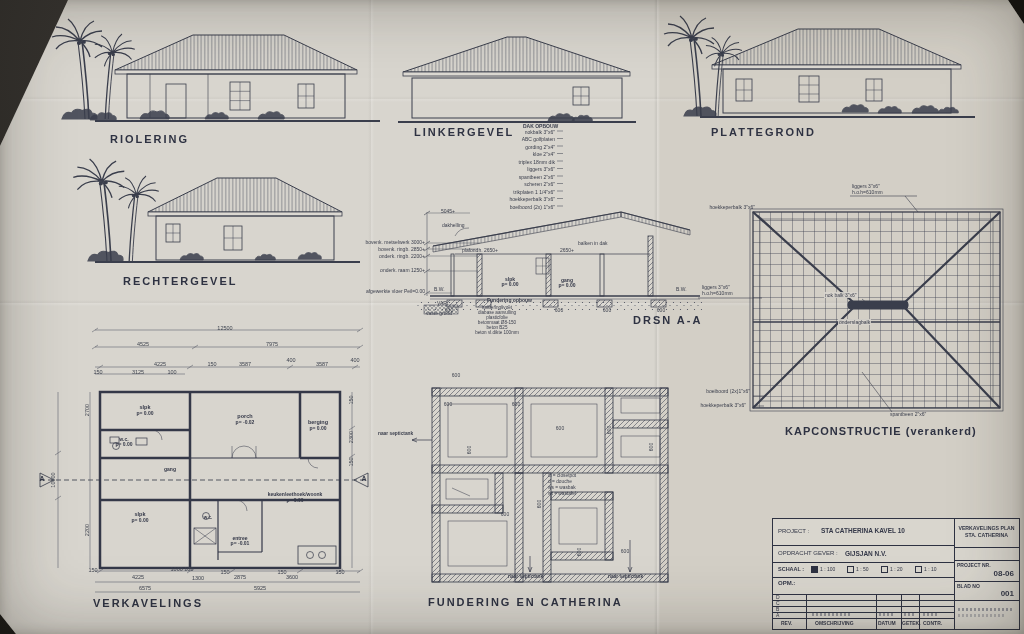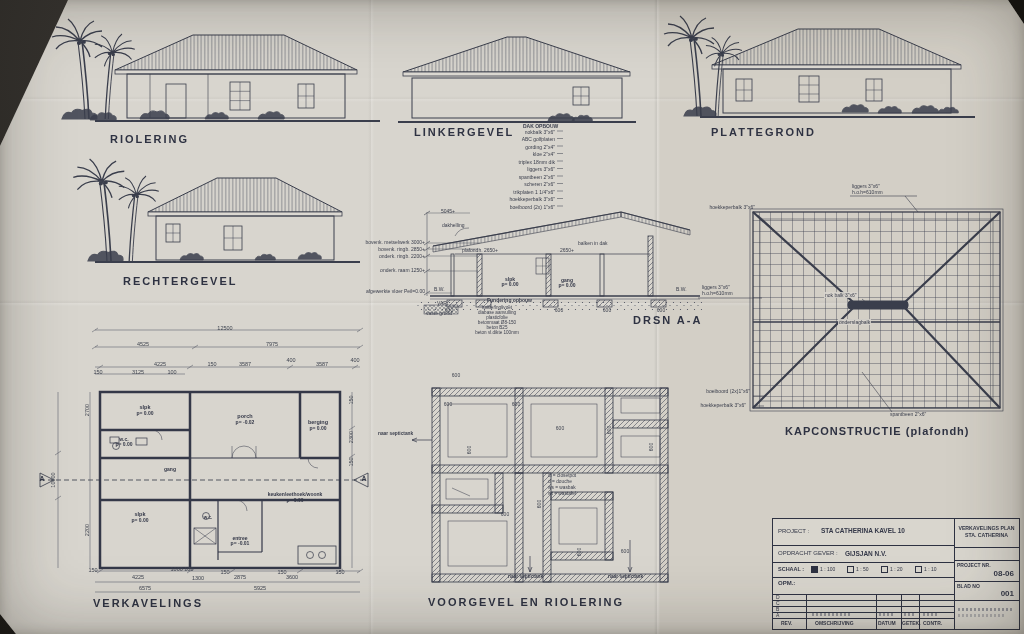--- a/index.html
+++ b/index.html
@@ -241,22 +241,22 @@
       <path d="M630,540V572 M630,572l-2,-5 M630,572l2,-5" fill="none" stroke-width="0.7"></path>
       <path d="M452,488L470,496" fill="none" stroke-width="0.5"></path>
     </g>
   </svg>
 
   <span class="t" style="left:110px;top:133px">RIOLERING</span>
   <span class="t" style="left:414px;top:126px">LINKERGEVEL</span>
   <span class="t" style="left:711px;top:126px">PLATTEGROND</span>
   <span class="t" style="left:123px;top:275px">RECHTERGEVEL</span>
   <span class="t" style="left:93px;top:597px">VERKAVELINGS</span>
-  <span class="t" style="left:428px;top:596px">VOORGEVEL EN RIOLERING</span>
-  <span class="t2" style="left:785px;top:425px;letter-spacing:1px">KAPCONSTRUCTIE (plafondh)</span>
+  <span class="t" style="left:428px;top:596px">FUNDERING EN CATHERINA</span>
+  <span class="t2" style="left:785px;top:425px;letter-spacing:1px">KAPCONSTRUCTIE (verankerd)</span>
   <span class="t2" style="left:633px;top:314px;letter-spacing:2px">DRSN A-A</span>
 
   <span class="s" style="left:523px;top:123px;font-weight:bold">DAK OPBOUW</span>
   <span class="s ra" style="left:477px;top:128.5px;width:78px">nokbalk 3"x6"</span>
   <span class="s ra" style="left:477px;top:136px;width:78px">ABC golfplaten</span>
   <span class="s ra" style="left:477px;top:143.5px;width:78px">gording 2"x4"</span>
   <span class="s ra" style="left:477px;top:151px;width:78px">kloe 2"x4"</span>
   <span class="s ra" style="left:477px;top:158.5px;width:78px">triplex 18mm dik</span>
   <span class="s ra" style="left:477px;top:166px;width:78px">liggers 3"x6"</span>
   <span class="s ra" style="left:477px;top:173.5px;width:78px">spantbeen 2"x6"</span>

